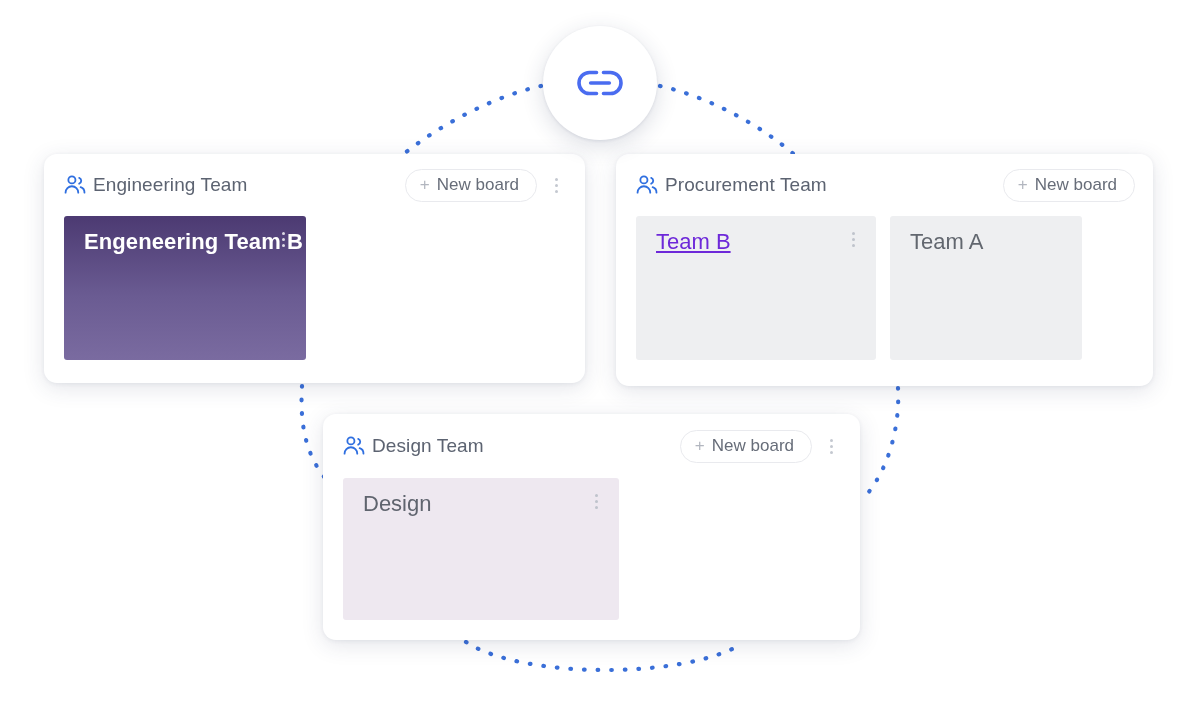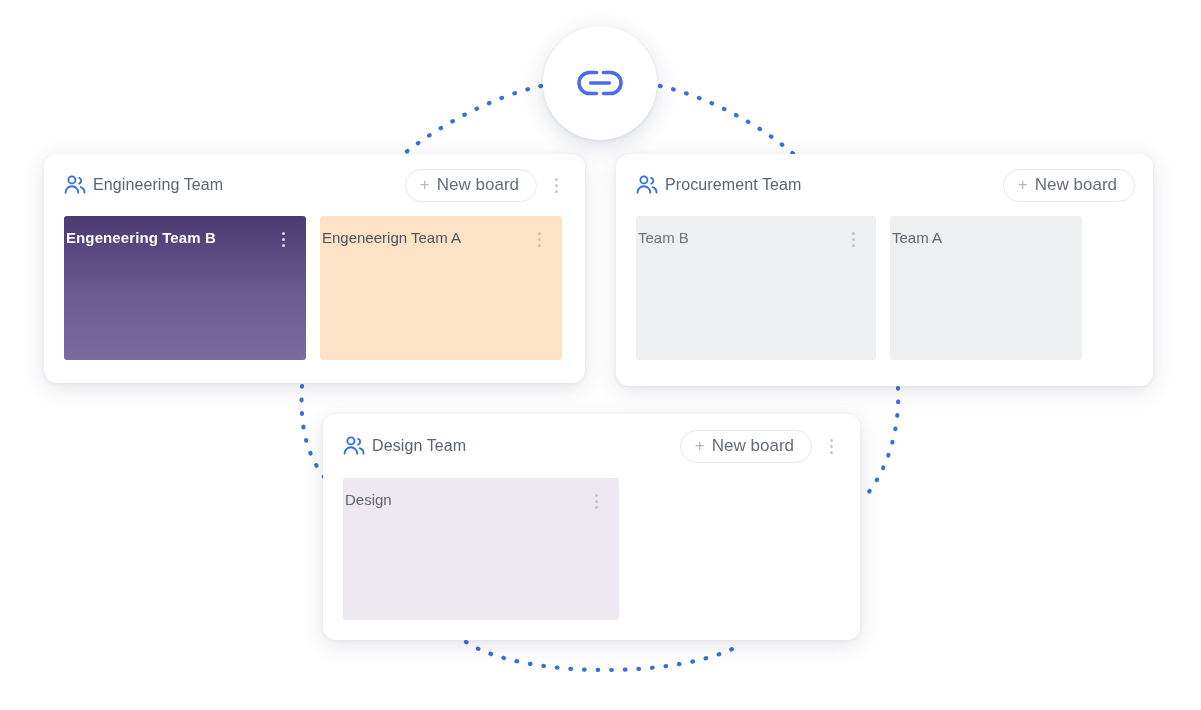--- a/index.html
+++ b/index.html
@@ -73,21 +73,21 @@
 
   .team-icon {
     flex: 0 0 auto;
     margin-right: 7px;
     display: flex;
     align-items: center;
   }
   .team-icon svg { display: block; }
 
   .team-title {
-    font-size: 16px;
+    font-size: 19px;
     font-weight: 400;
     color: #5c6371;
     letter-spacing: 0.1px;
     white-space: nowrap;
   }
 
   .header-right {
     margin-left: auto;
     display: flex;
     align-items: center;
@@ -146,23 +146,23 @@
   }
 
   .board {
     position: relative;
     border-radius: 3px;
     height: 144px;
     flex: 0 0 auto;
   }
   .board-title {
     position: absolute;
-    left: 2px;
+    left: 20px;
     top: 13px;
-    font-size: 15px;
+    font-size: 22px;
     white-space: nowrap;
   }
   .board .kebab {
     position: absolute;
     top: 10px;
     margin-left: 0;
   }
   .board .kebab i { background: #bfc3cc; }
 
   
@@ -175,21 +175,21 @@
   #board-eng-b .kebab i { background: rgba(255,255,255,0.80); }
 
   #board-eng-a { width: 242px; background: #fce3c8; }
   #board-eng-a .board-title { color: #4e5360; font-weight: 400; }
   #board-eng-a .kebab { right: 12px; }
   #board-eng-a .kebab i { background: #cfc1b2; }
 
   
   #card-procurement .boards-row { gap: 14px; }
   #board-proc-b { width: 240px; background: #eeeff1; }
-  #board-proc-b .board-title { color: #737373; }
+  #board-proc-b .board-title { color: #6d28d9; text-decoration: underline; }
   #board-proc-b .kebab { right: 12px; }
 
   #board-proc-a { width: 192px; background: #eeeff1; }
   #board-proc-a .board-title { color: #62676f; }
 
   
   #board-design { width: 276px; background: #eee8f0; height: 142px; }
   #board-design .board-title { color: #5f646e; }
   #board-design .kebab { right: 12px; }
 </style>
@@ -245,28 +245,20 @@
     </div>
     <div class="boards-row">
       <div class="board" id="board-eng-b">
         <span class="board-title">Engeneering Team B</span>
         <span class="kebab">
             <i></i>
             <i></i>
             <i></i>
           </span>
       </div>
-      <div class="board" id="board-eng-a">
-        <span class="board-title">Engeneerign Team A</span>
-        <span class="kebab">
-            <i></i>
-            <i></i>
-            <i></i>
-          </span>
-      </div>
     </div>
   </div>
 
   <div class="team-card" id="card-procurement">
     <div class="card-header">
       <span class="team-icon">
         <svg width="22" height="20" viewBox="0 0 24 22" xmlns="http://www.w3.org/2000/svg">
           <circle cx="8.6" cy="5.4" r="3.9" fill="none" stroke="#2f6fe0" stroke-width="2"></circle>
           <path d="M1.6,19.4 a7,7 0 0 1 14,0" fill="none" stroke="#2f6fe0" stroke-width="2" stroke-linecap="round"></path>
           <path d="M16.6,3.2 a3.4,3.4 0 0 1 0,6.4" fill="none" stroke="#2f6fe0" stroke-width="2" stroke-linecap="round"></path>

